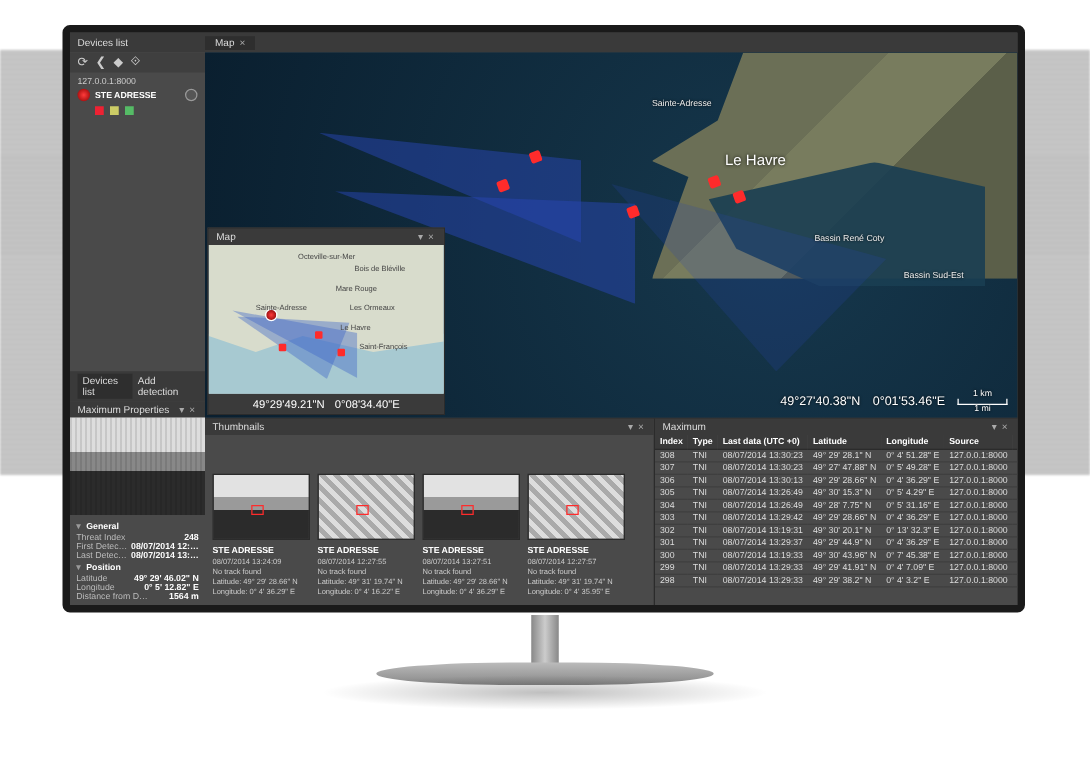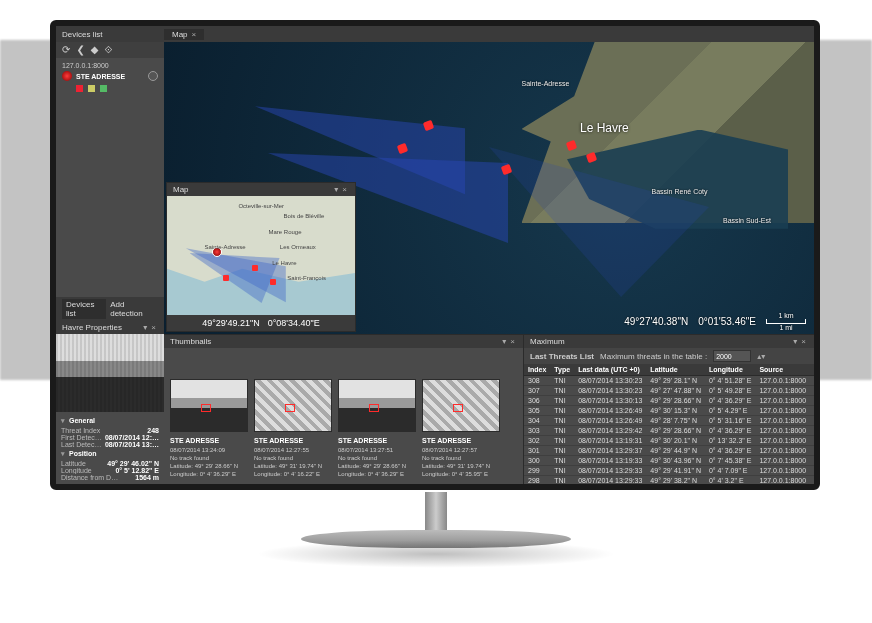--- a/index.html
+++ b/index.html
@@ -168,21 +168,21 @@
         </div>
 
         <div style="flex:1"></div>
 
         <div class="panel-hdr">
           <span style="padding:1px 4px;background:#2e2e2e;">Devices list</span>
           <span style="padding:1px 4px;">Add detection</span>
         </div>
 
         <div class="panel-hdr">
-          <span>Havre Properties</span>
+          <span>Maximum Properties</span>
           <span class="spacer"></span>
           <span class="pctrl">▾</span>
           <span class="pctrl">×</span>
         </div>
         <div class="visual-preview"></div>
 
         <div class="props">
           <div class="sect"><span class="arrow">▾</span><span>General</span></div>
           <div id="props-general">
               <div class="row">
@@ -343,26 +343,20 @@
               </div>
           </div>
 
           <div class="alarms-panel">
             <div class="panel-hdr">
               <span>Maximum</span>
               <span class="spacer"></span>
               <span class="pctrl">▾</span>
               <span class="pctrl">×</span>
             </div>
-            <div class="alarms-tools">
-              <span style="font-weight:bold;">Last Threats List</span>
-              <span>Maximum threats in the table :</span>
-              <input value="2000" style="">
-              <span style="color:#aaa;">▴▾</span>
-            </div>
             <div class="alarms-table">
               <table>
                 <thead>
                     <tr id="alarms-head">
                       <th>Index</th>
                       <th>Type</th>
                       <th>Last data (UTC +0)</th>
                       <th>Latitude</th>
                       <th>Longitude</th>
                       <th>Source</th>

